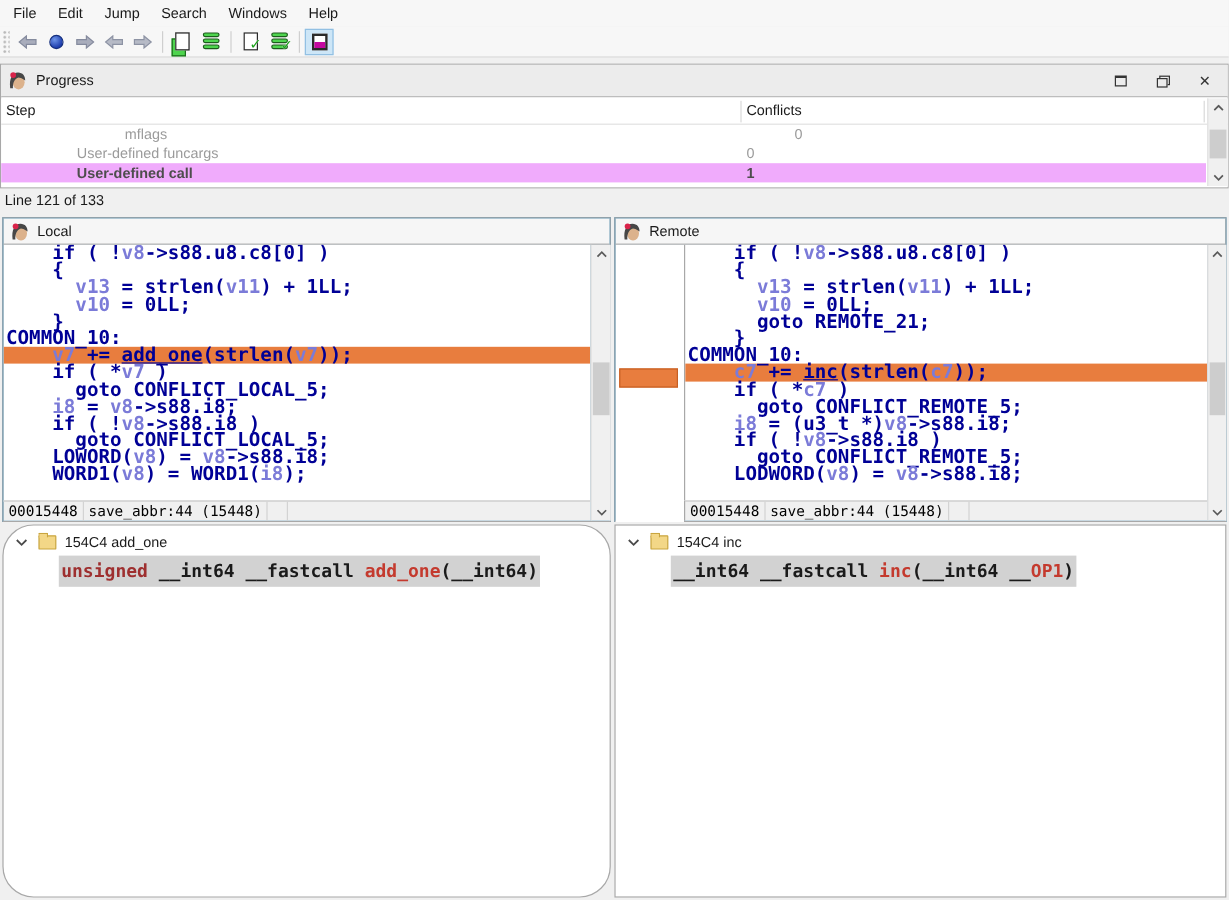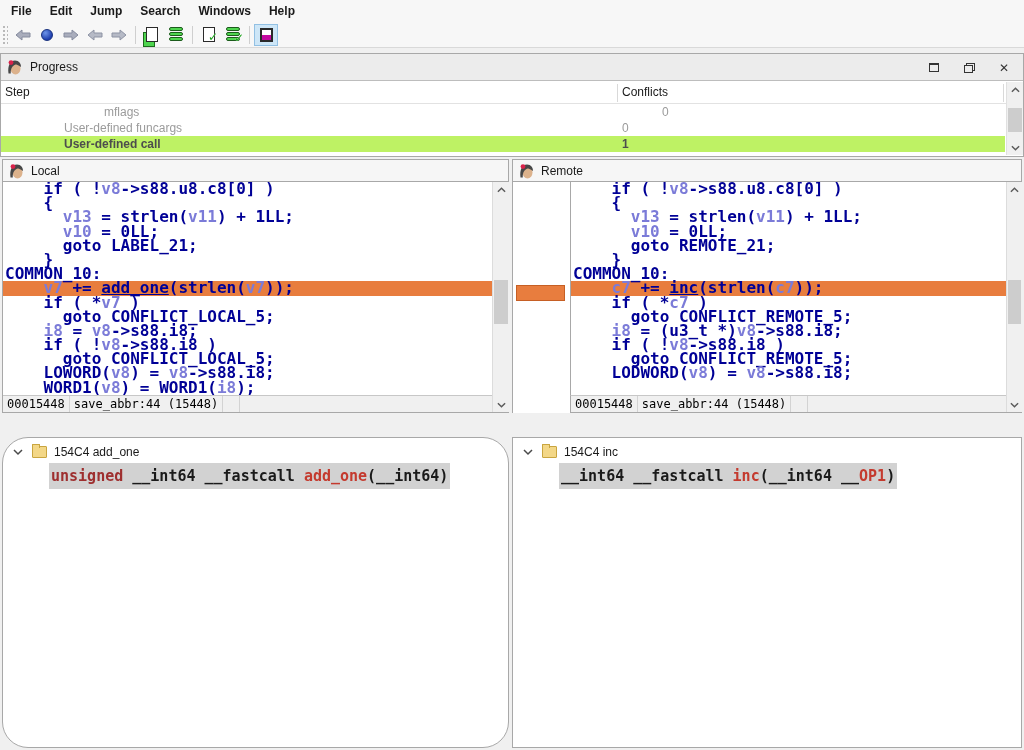--- a/index.html
+++ b/index.html
@@ -2,21 +2,21 @@
 <html><head>
 <meta charset="utf-8">
 <style>
   * { margin:0; padding:0; box-sizing:border-box; }
   html,body { width:1024px; height:750px; overflow:hidden; }
   body { background:#f0f0f0; font-family:"Liberation Sans","DejaVu Sans",sans-serif; font-size:12px; color:#1a1a1a; position:relative; }
   .abs { position:absolute; }
 
   
   #menubar { left:0; top:0; width:1024px; height:22px; background:#f7f7f7; display:flex; align-items:center; padding-left:2px; }
-  .menu-item { padding:3px 9px; cursor:default;font-weight:bold; }
+  .menu-item { padding:3px 9px; cursor:default; }
 
   
   #toolbar { left:0; top:22px; width:1024px; height:26px; background:#f7f7f7; display:flex; align-items:center; border-bottom:1px solid #d9d9d9; }
   .grip { width:6px; height:20px; margin:0 3px 0 2px; background-image:radial-gradient(circle,#b9b9b9 1px,transparent 1.2px); background-size:4px 4px; }
   .tb-btn { width:24px; height:22px; display:flex; align-items:center; justify-content:center; margin:0 0; }
   .tb-sep { width:1px; height:18px; background:#cfcfcf; margin:0 4px; }
   .tb-btn.sel { background:#cde6f7; border:1px solid #92c0e3; }
   .circle-blue { width:12px; height:12px; border-radius:50%; background:radial-gradient(circle at 35% 30%, #6d94e8, #1f3fae 70%); border:1px solid #16307e; }
   .page { position:relative; width:12px; height:15px; background:#fff; border:1px solid #2a2a2a; }
   .page-green { position:absolute; left:-4px; top:4px; width:12px; height:15px; background:#4ed44e; border:1px solid #1c6b1c; }
@@ -41,32 +41,32 @@
 
   
   #steps-table { position:absolute; left:0; top:28px; width:1022px; height:74px; background:#fff; }
   .th-row { position:absolute; left:0; top:0; width:100%; height:22px; border-bottom:1px solid #e2e2e2; }
   .th { position:absolute; top:3px; color:#1a1a1a; }
   .th-div { position:absolute; top:2px; width:1px; height:18px; background:#d9d9d9; }
   .t-row { position:absolute; left:0; width:1004px; height:16px; line-height:16px; }
   .t-row .step { position:absolute; left:63px; }
   .t-row .conf { position:absolute; left:621px; }
   .t-row.dim { color:#9b9b9b; }
-  .t-row.sel { background:#bef264; color:#4d4d4d; font-weight:bold; }
+  .t-row.sel { background:#f0abfc; color:#4d4d4d; font-weight:bold; }
 
   
   .sbar { position:absolute; background:#f0f0f0; }
   .sb-arrow { position:absolute; left:0; width:100%; height:15px; display:flex; align-items:center; justify-content:center; }
   .sb-thumb { position:absolute; left:1px; right:1px; background:#cdcdcd; }
 
   
   #line-status { left:4px; top:158px; height:18px; line-height:18px; color:#1a1a1a; }
 
   
-  .pane { position:absolute; top:159px; height:254px; background:#0369a1; border:1px solid #a8a8a8; }
+  .pane { position:absolute; top:181px; height:254px; background:#0369a1; border:1px solid #a8a8a8; }
   #pane-local { left:2px; width:507px; }
   #pane-remote { left:512px; width:510px; }
   .pane-hd { position:absolute; left:0; top:0; width:100%; height:22px; background:#f6f6f6; border-bottom:1px solid #a8a8a8; display:flex; align-items:center; }
   .pane-hd .ttl { margin-left:7px; }
   .ida-icon { margin-left:5px; flex:0 0 auto; }
   .code { position:absolute; background:#fff; font-family:"DejaVu Sans Mono","Liberation Mono",monospace; font-size:16px; font-weight:bold; overflow:hidden; }
   .cl { height:14.2px; line-height:14.2px; white-space:pre; padding-left:2px; }
   .cl.hl { background:#e87d3e; }
   .k { color:#000096; }
   .v { color:#7b7bd8; }
@@ -227,21 +227,20 @@
         <path d="M2.5 14.5 C1.5 7 4 1.5 9 1.5 C13 1.5 15 4.5 15 8 C12 6 10.5 5.5 9.5 5.5 C6.5 6.5 4.5 9.5 4.8 14.5 Z" fill="#474747"></path>
         <circle cx="5" cy="3.6" r="2.4" fill="#d9234a"></circle>
       </svg>
     <span class="ttl">Local</span>
   </div>
   <div class="code" style="left:0; top:22px; width:489px; height:214px;" id="code-local">
       <div class="cl"><span class="k">    if ( !</span><span class="v">v8</span><span class="k">-&gt;s88.u8.c8[0] )</span></div>
       <div class="cl"><span class="k">    {</span></div>
       <div class="cl"><span class="k">      </span><span class="v">v13</span><span class="k"> = strlen(</span><span class="v">v11</span><span class="k">) + 1LL;</span></div>
       <div class="cl"><span class="k">      </span><span class="v">v10</span><span class="k"> = 0LL;</span></div>
-      <div class="cl"><span class="k">      goto LABEL_21;</span></div>
       <div class="cl"><span class="k">    }</span></div>
       <div class="cl"><span class="k">COMMON_10:</span></div>
       <div class="cl hl"><span class="k">    </span><span class="v">v7</span><span class="k"> += </span><span class="u">add_one</span><span class="k">(strlen(</span><span class="v">v7</span><span class="k">));</span></div>
       <div class="cl"><span class="k">    if ( *</span><span class="v">v7</span><span class="k"> )</span></div>
       <div class="cl"><span class="k">      goto CONFLICT_LOCAL_5;</span></div>
       <div class="cl"><span class="k">    </span><span class="v">i8</span><span class="k"> = </span><span class="v">v8</span><span class="k">-&gt;s88.i8;</span></div>
       <div class="cl"><span class="k">    if ( !</span><span class="v">v8</span><span class="k">-&gt;s88.i8 )</span></div>
       <div class="cl"><span class="k">      goto CONFLICT_LOCAL_5;</span></div>
       <div class="cl"><span class="k">    LOWORD(</span><span class="v">v8</span><span class="k">) = </span><span class="v">v8</span><span class="k">-&gt;s88.i8;</span></div>
       <div class="cl"><span class="k">    WORD1(</span><span class="v">v8</span><span class="k">) = WORD1(</span><span class="v">i8</span><span class="k">);</span></div>

